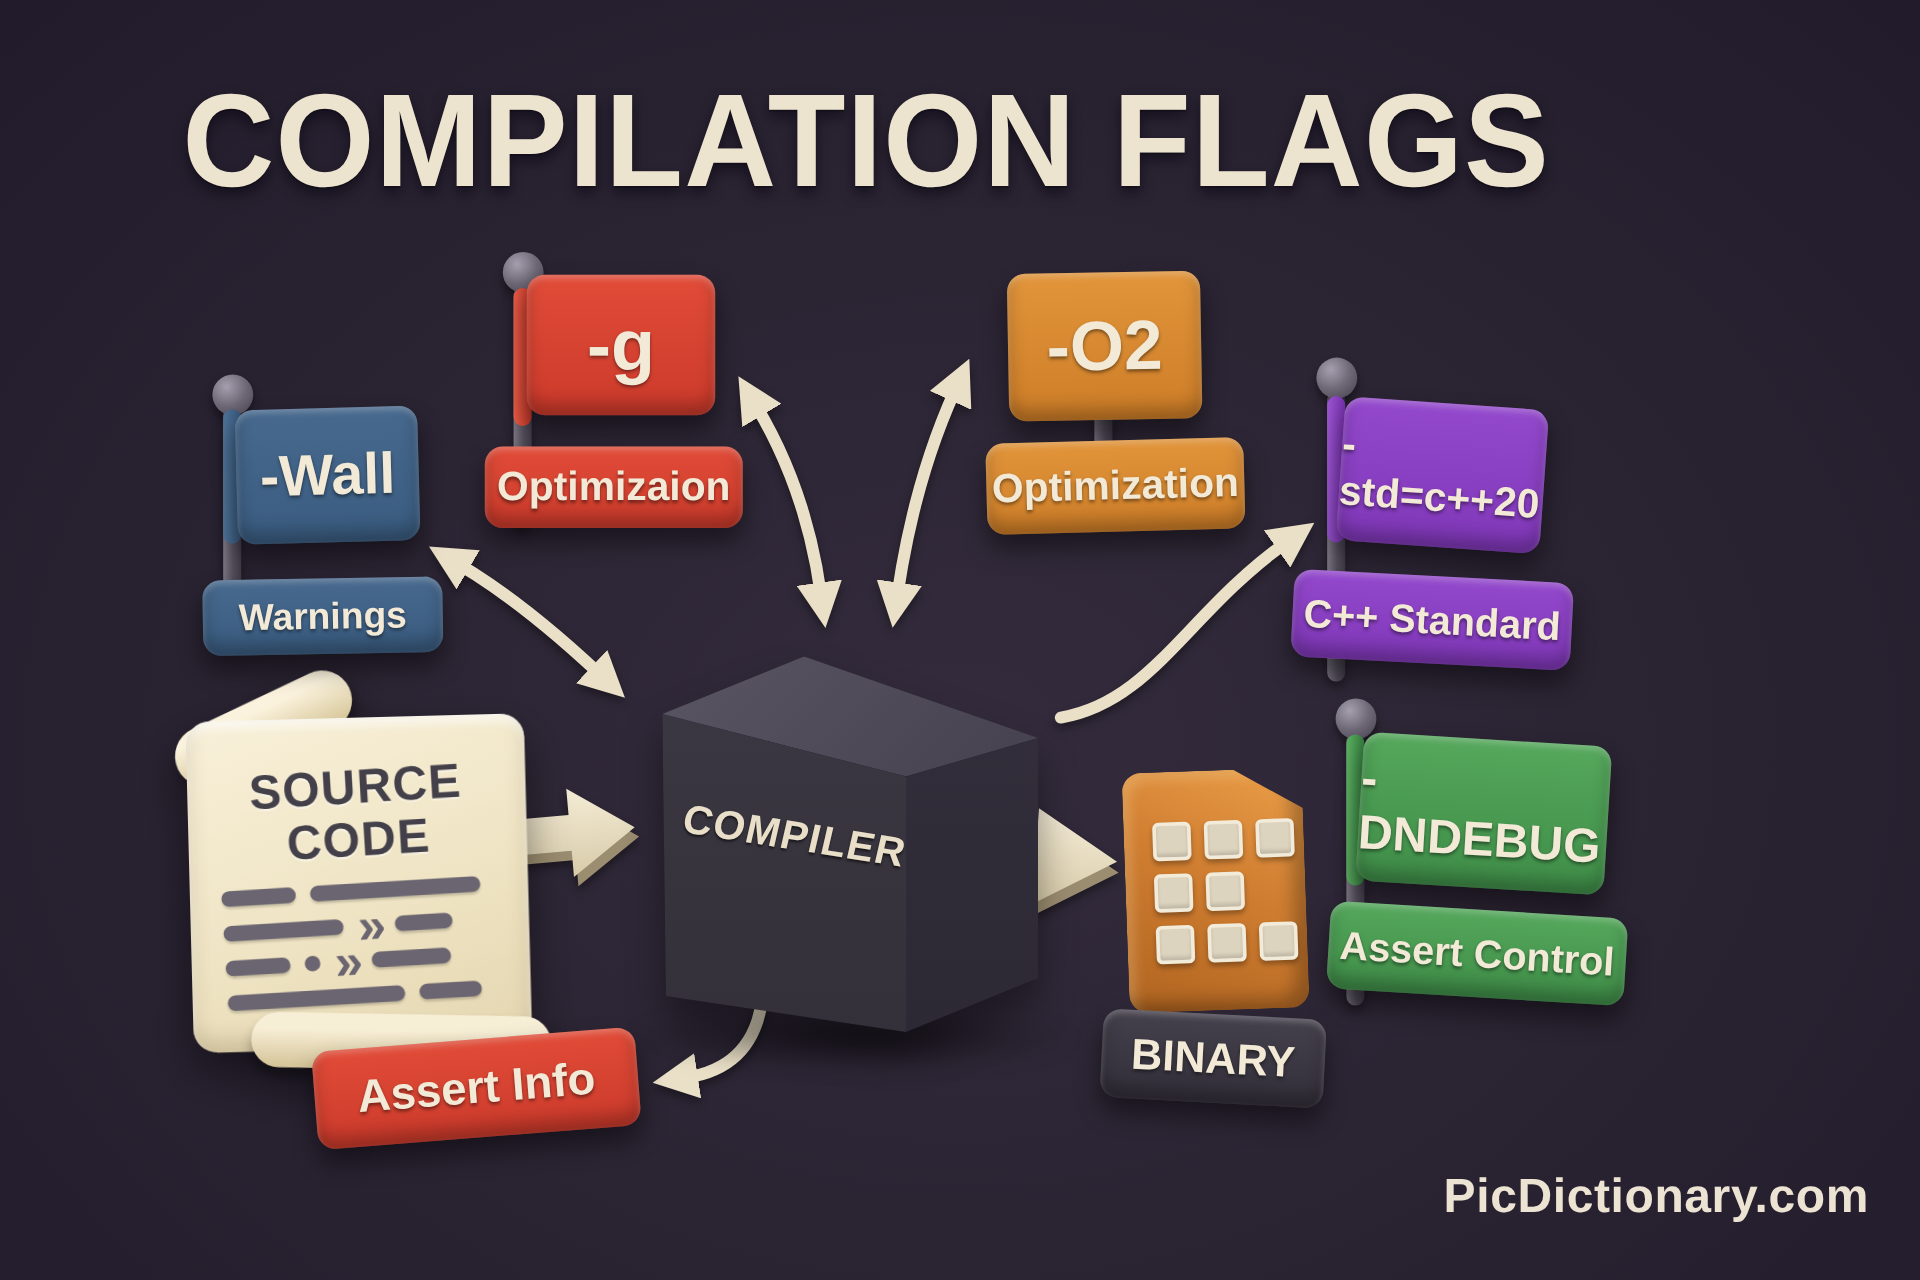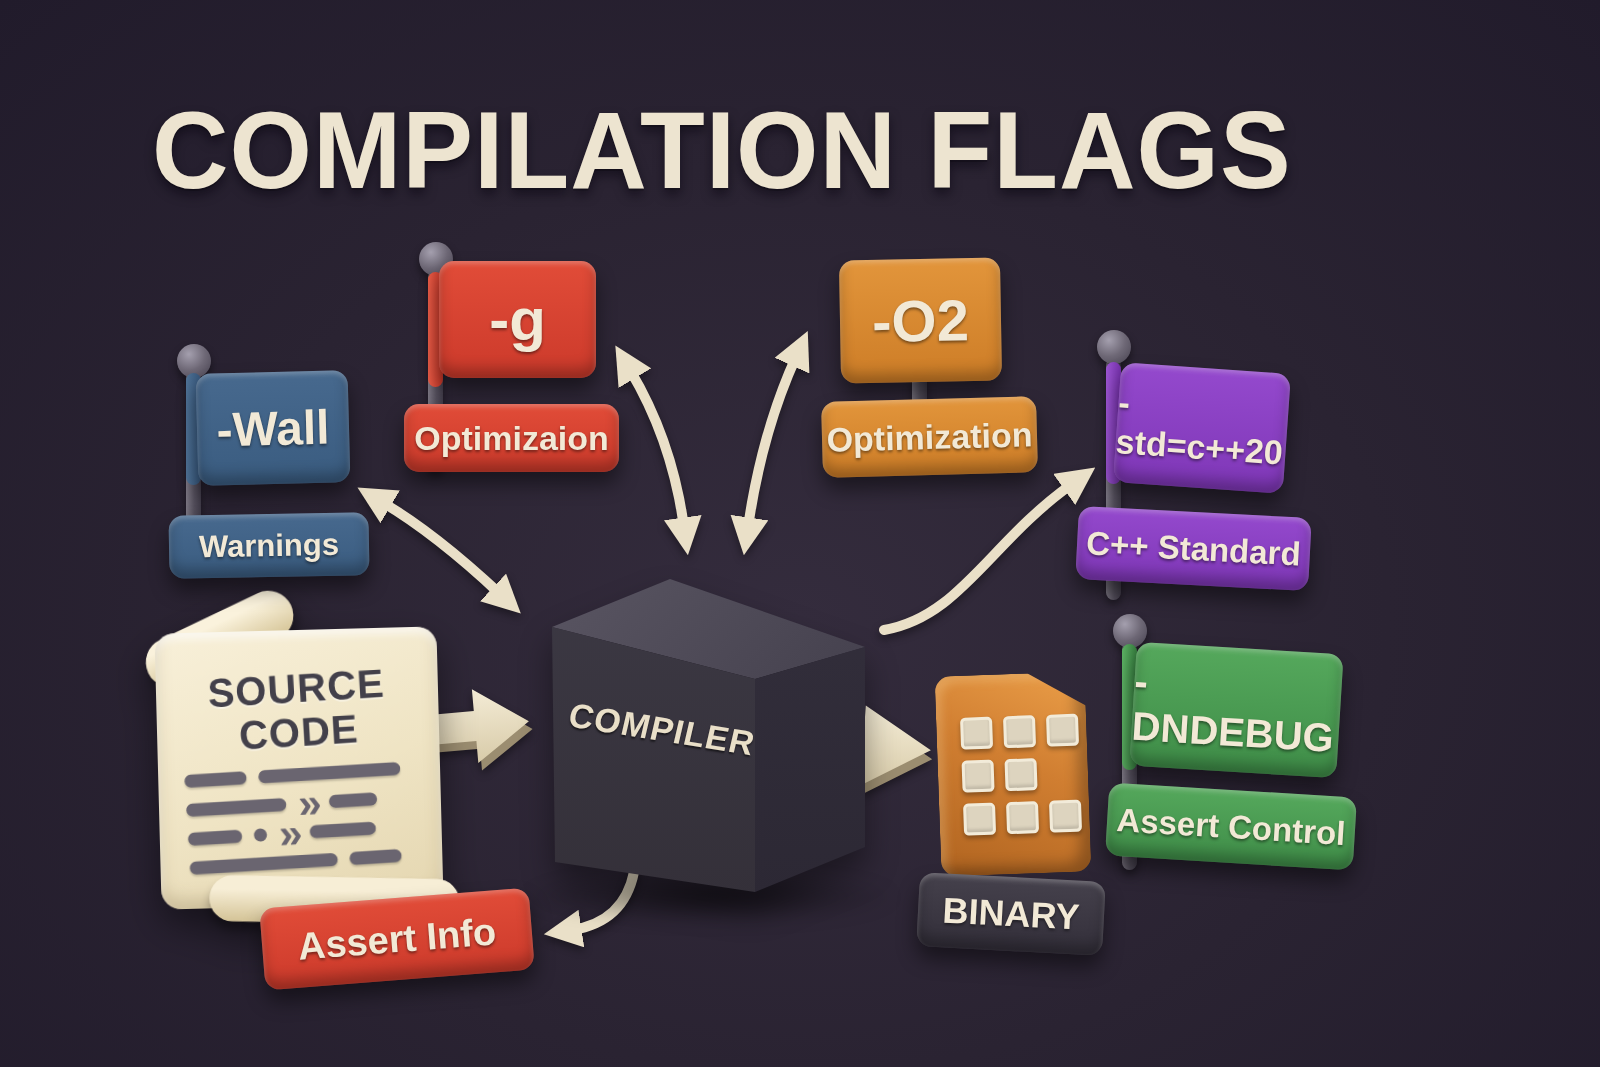--- a/index.html
+++ b/index.html
@@ -1,21 +1,21 @@
 <!DOCTYPE html>
 <html><head>
 <meta charset="utf-8">
 <style>
   html,body{margin:0;padding:0;}
   body{
     width:1600px;height:1067px;overflow:hidden;position:relative;
     font-family:"Liberation Sans",sans-serif;
     background:radial-gradient(ellipse at 50% 58%, #342c3d 0%, #2a2332 52%, #211b2b 100%);
   }
-  .stage{position:absolute;inset:0;margin-top:32px;}
+  .stage{position:absolute;inset:0;}
 
   
   .title{
     position:absolute;left:152px;top:55px;width:1180px;
     font-size:106px;font-weight:800;letter-spacing:1px;color:#ede4d0;
     transform:scaleY(1.04);transform-origin:top left;white-space:nowrap;
     text-shadow:0 6px 10px rgba(8,4,14,.55), 0 2px 0 rgba(0,0,0,.25);
   }
 
   
@@ -276,14 +276,15 @@
       <div class="sq empty"></div>
       <div class="sq"></div>
       <div class="sq"></div>
       <div class="sq"></div>
     </div>
   </div>
   <div class="plate c-dark binary-plate">
     <span>BINARY</span>
   </div>
 
+  <div class="watermark">PicDictionary.com</div>
 
 </div>
 
 </body></html>

